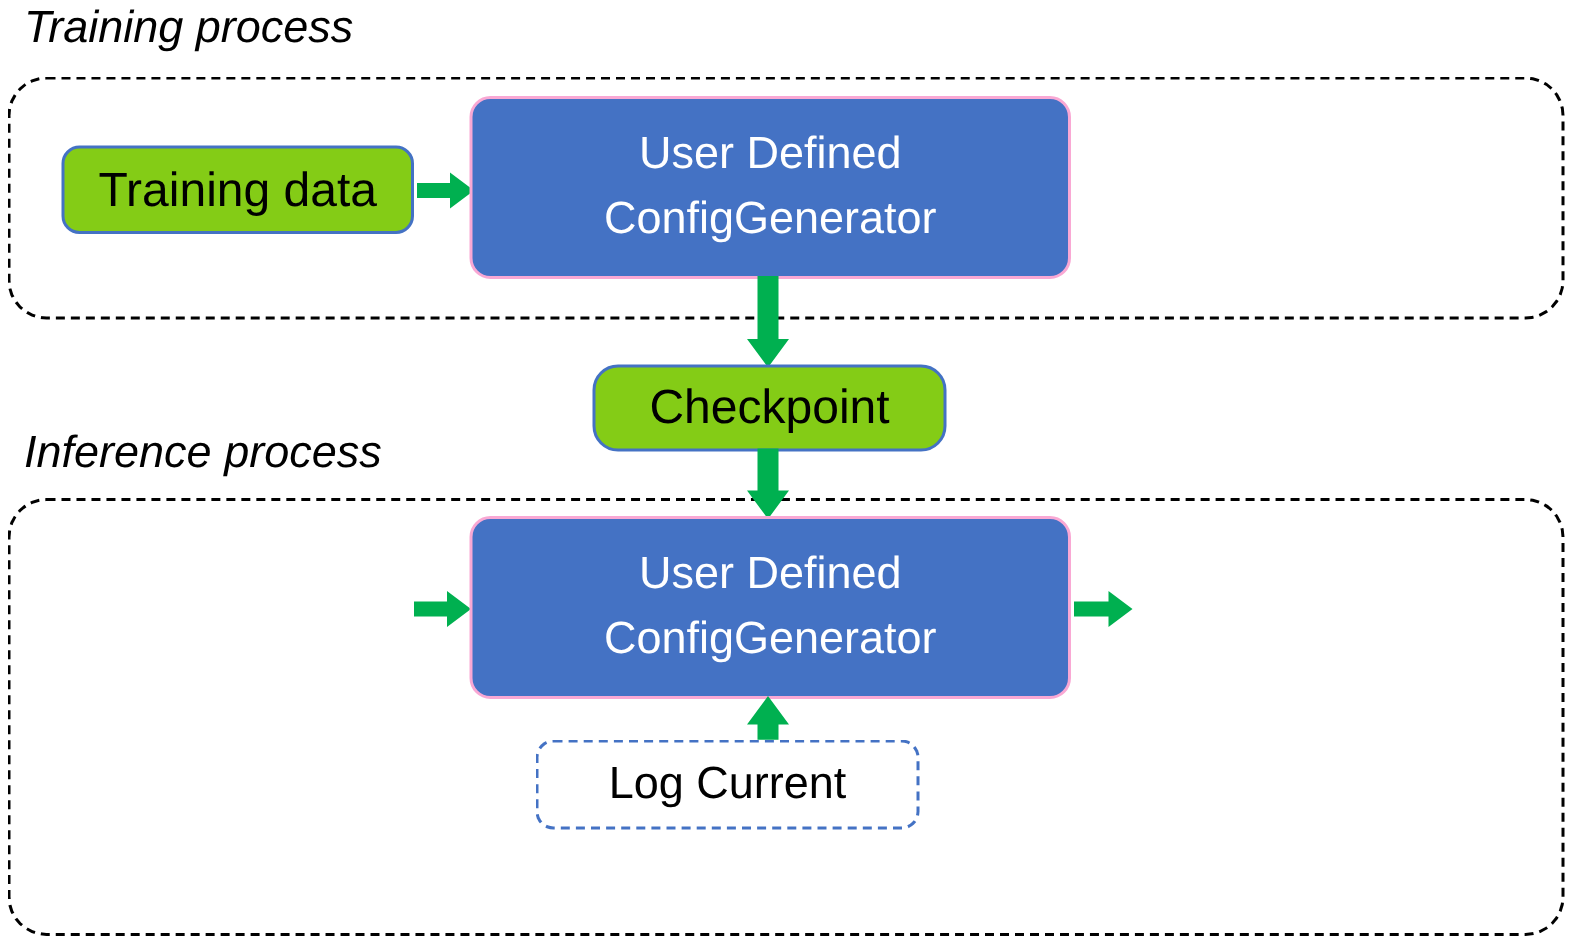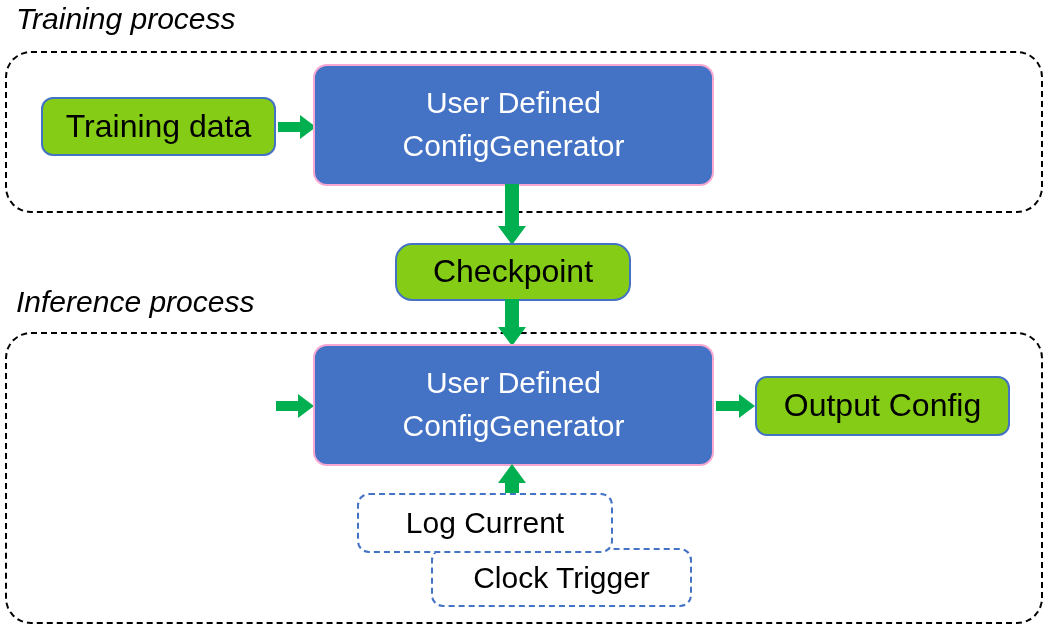--- a/index.html
+++ b/index.html
@@ -144,25 +144,23 @@
     <div>User Defined</div>
     <div>ConfigGenerator</div>
   </div>
 
   <div class="arrow" style="left:716px; top:393px;">
     <svg width="42" height="26" viewBox="0 0 42 26">
       <path d="M0 8 L23 8 L23 1 L39 13 L23 25 L23 18 L0 18 Z" fill="#00B050"></path>
     </svg>
   </div>
 
-  <div class="node" id="node-output-config">Output Config</div>
 
   <div class="arrow" style="left:499px; top:464px;">
     <svg width="28" height="36" viewBox="0 0 28 36">
       <path d="M13 0 L27 19 L20 19 L20 35 L6 35 L6 19 L-1 19 Z" fill="#00B050"></path>
     </svg>
   </div>
 
   <div class="trigger-box" id="trigger-log">Log Current</div>
 
-  <div class="trigger-box" id="trigger-clock">Clock Trigger</div>
 
 </div>
 
 </body></html>

